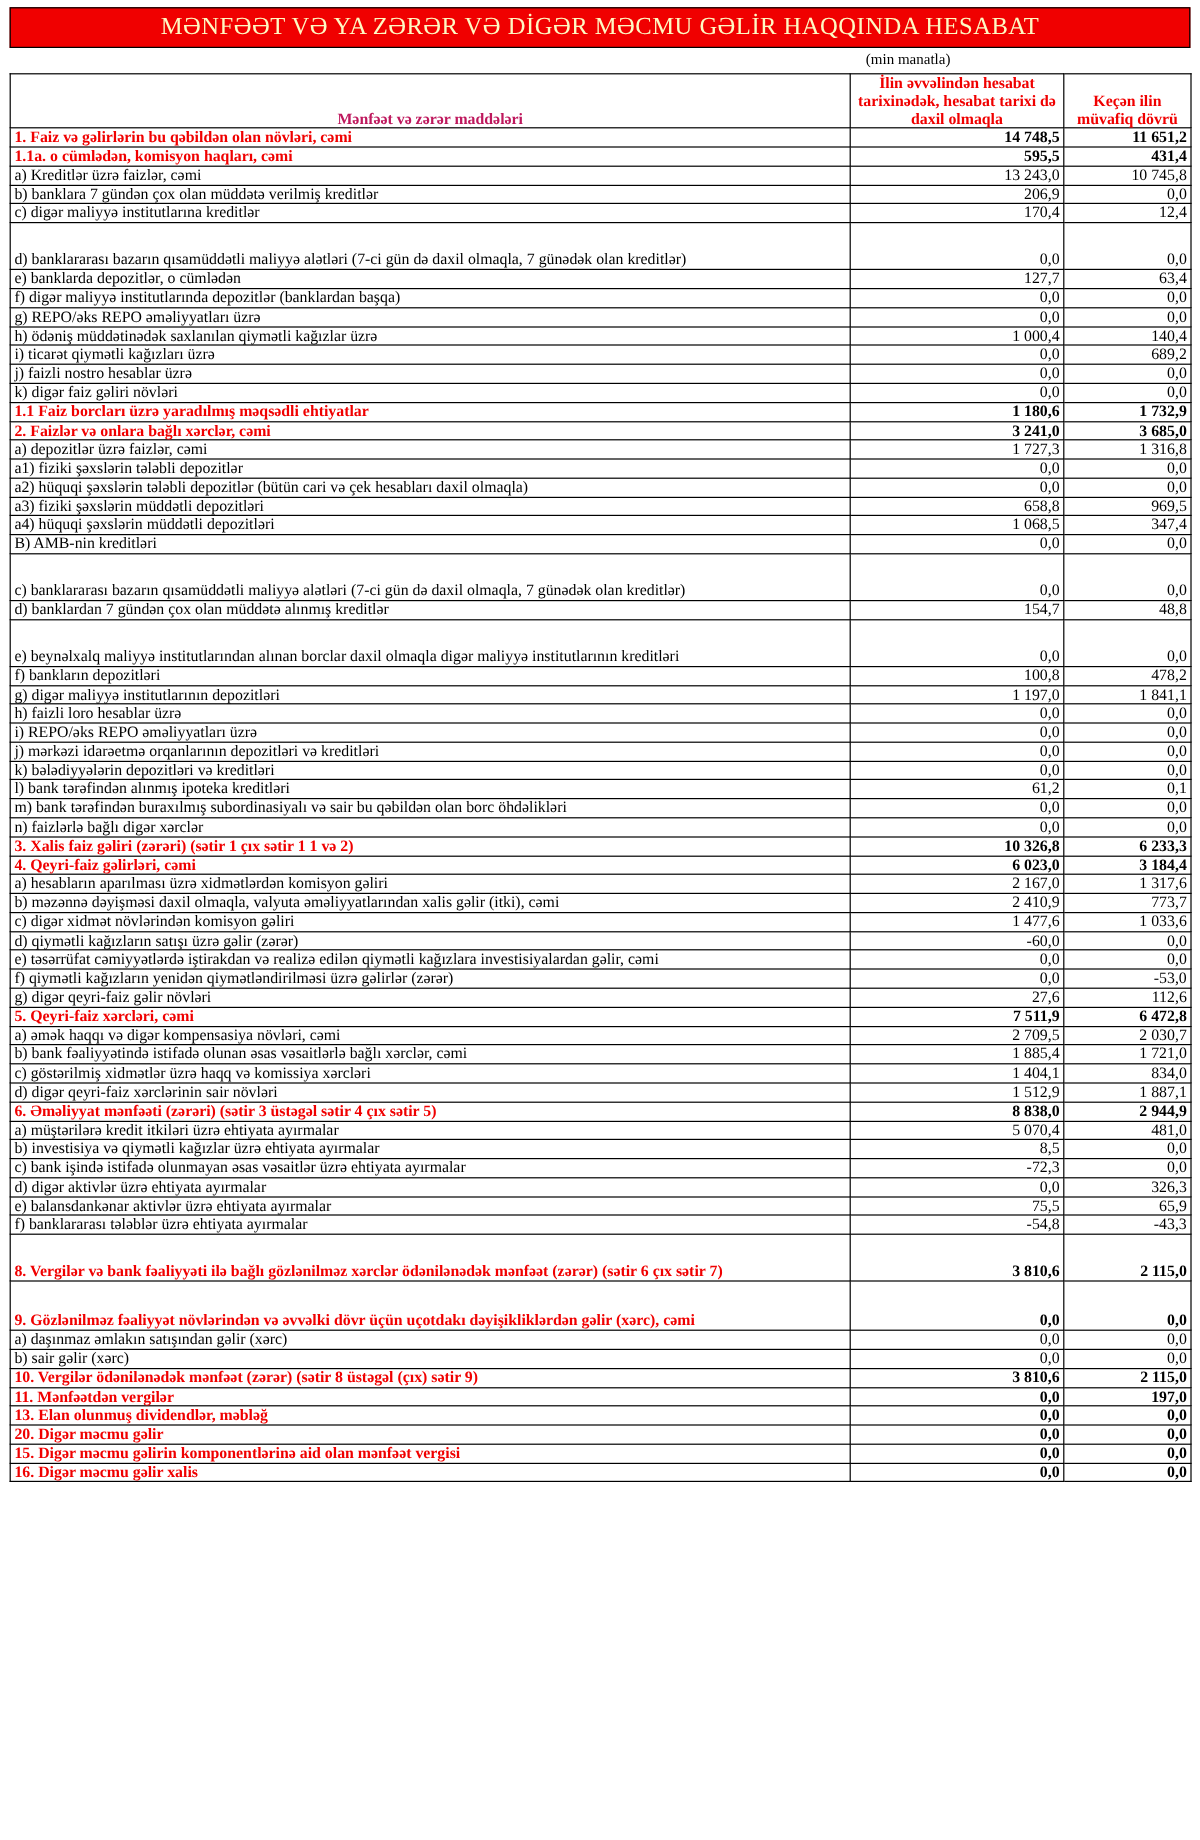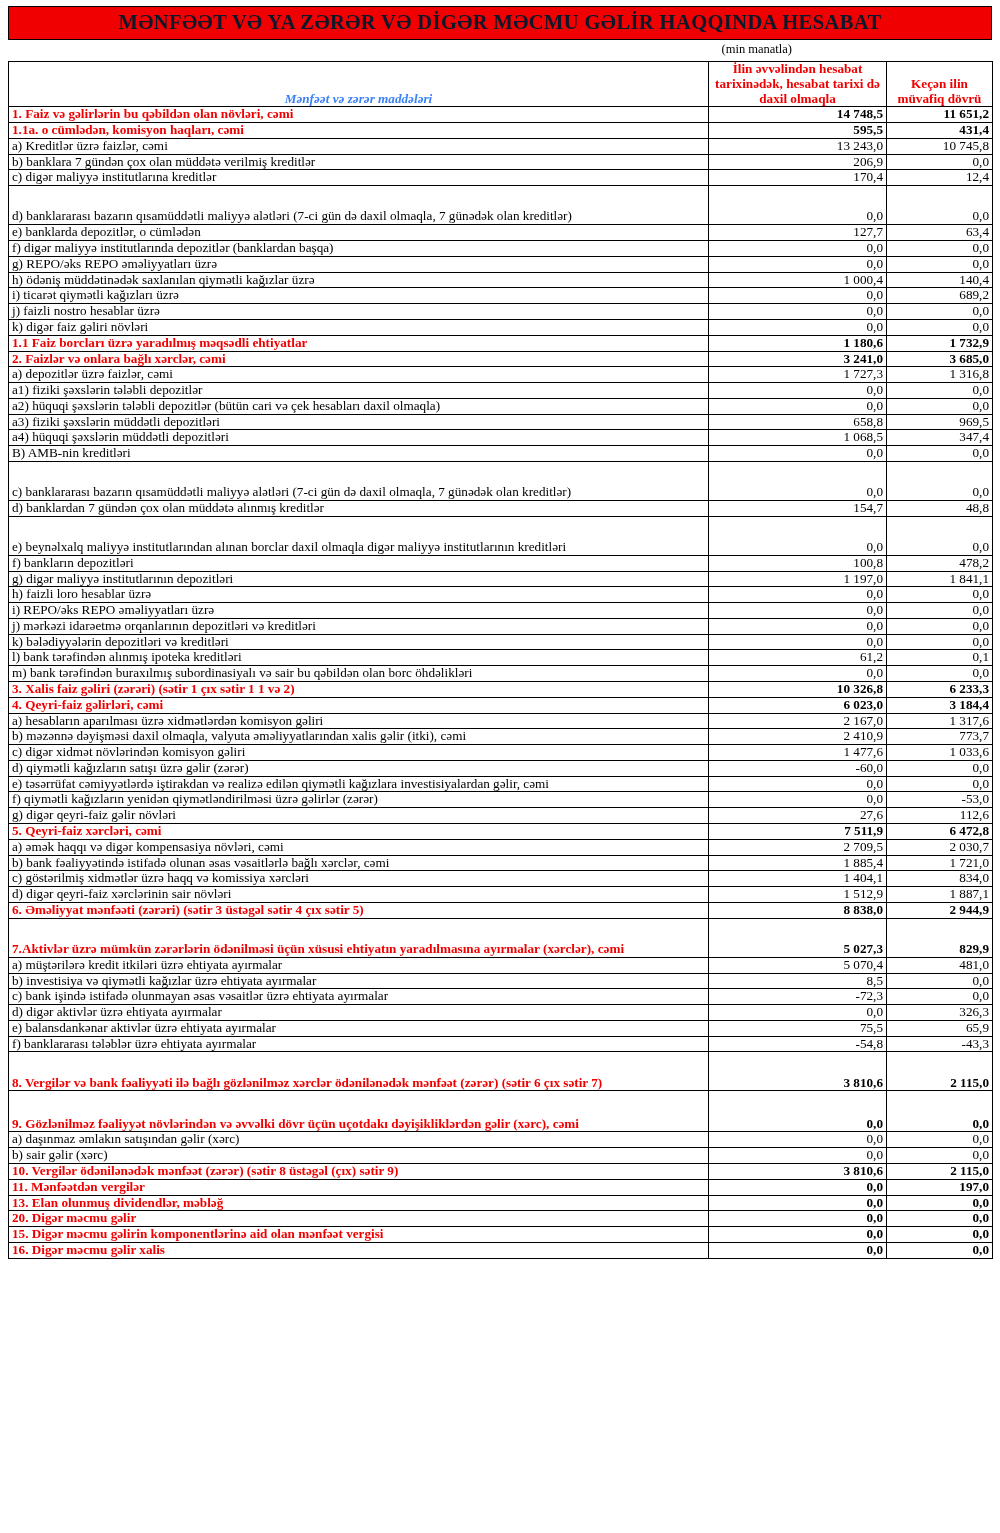--- a/index.html
+++ b/index.html
@@ -17,22 +17,22 @@
     padding: 6px 8px 8px 8px;
   }
   .title-bar {
     background: #f00000;
     border: 1px solid #000000;
     text-align: center;
     padding: 4px 0 5px 0;
     margin: 0 0 2px 0;
   }
   .title-bar .title-text {
-    color: #0f172a;
-    font-weight: bold;
+    color: #fef9c3;
+    font-weight: normal;
     font-size: 20.5px;
     letter-spacing: 0.4px;
     font-family: "Liberation Serif", "DejaVu Serif", serif;
   }
   .unit-line {
     text-align: right;
     font-size: 12.5px;
     padding-right: 200px;
     margin-bottom: 4px;
     font-family: "Liberation Serif", "DejaVu Serif", serif;
@@ -55,22 +55,21 @@
 
   thead th {
     vertical-align: middle;
     text-align: center;
     color: #f00000;
     font-weight: bold;
     padding: 4px 4px;
   }
   th.h-label {
     font-size: 21px;
-    color: #3b82f6;
-    font-style: italic;
+    color: #be185d;
   }
   th.h-v1, th.h-v2 {
     font-size: 13.5px;
     line-height: 1.25;
   }
   td.label {
     text-align: left;
     white-space: normal;
   }
   td.val {
@@ -267,20 +266,25 @@
         <tr>
           <td class="label ind1">l) bank tərəfindən alınmış ipoteka kreditləri</td>
           <td class="val">61,2</td>
           <td class="val">0,1</td>
         </tr>
         <tr>
           <td class="label ind1">m) bank tərəfindən buraxılmış subordinasiyalı və sair bu qəbildən olan borc öhdəlikləri</td>
           <td class="val">0,0</td>
           <td class="val">0,0</td>
         </tr>
+        <tr>
+          <td class="label ind1">n) faizlərlə bağlı digər xərclər</td>
+          <td class="val">0,0</td>
+          <td class="val">0,0</td>
+        </tr>
         <tr class="bold ">
           <td class="label">3. Xalis faiz gəliri (zərəri) (sətir 1 çıx sətir 1  1 və 2)</td>
           <td class="val">10 326,8</td>
           <td class="val">6 233,3</td>
         </tr>
         <tr class="bold ">
           <td class="label">4. Qeyri-faiz gəlirləri, cəmi</td>
           <td class="val">6 023,0</td>
           <td class="val">3 184,4</td>
         </tr>
@@ -341,25 +345,20 @@
         </tr>
         <tr>
           <td class="label ind1">d) digər qeyri-faiz xərclərinin sair növləri</td>
           <td class="val">1 512,9</td>
           <td class="val">1 887,1</td>
         </tr>
         <tr class="bold ">
           <td class="label">6. Əməliyyat mənfəəti (zərəri) (sətir 3 üstəgəl sətir 4 çıx sətir 5)</td>
           <td class="val">8 838,0</td>
           <td class="val">2 944,9</td>
-        </tr>
-        <tr class="bold tall ">
-          <td class="label">7.Aktivlər üzrə mümkün zərərlərin ödənilməsi üçün xüsusi ehtiyatın yaradılmasına ayırmalar (xərclər), cəmi</td>
-          <td class="val">5 027,3</td>
-          <td class="val">829,9</td>
         </tr>
         <tr>
           <td class="label ind1">a) müştərilərə kredit itkiləri üzrə ehtiyata ayırmalar</td>
           <td class="val">5 070,4</td>
           <td class="val">481,0</td>
         </tr>
         <tr>
           <td class="label ind1">b) investisiya və qiymətli kağızlar üzrə ehtiyata ayırmalar</td>
           <td class="val">8,5</td>
           <td class="val">0,0</td>

